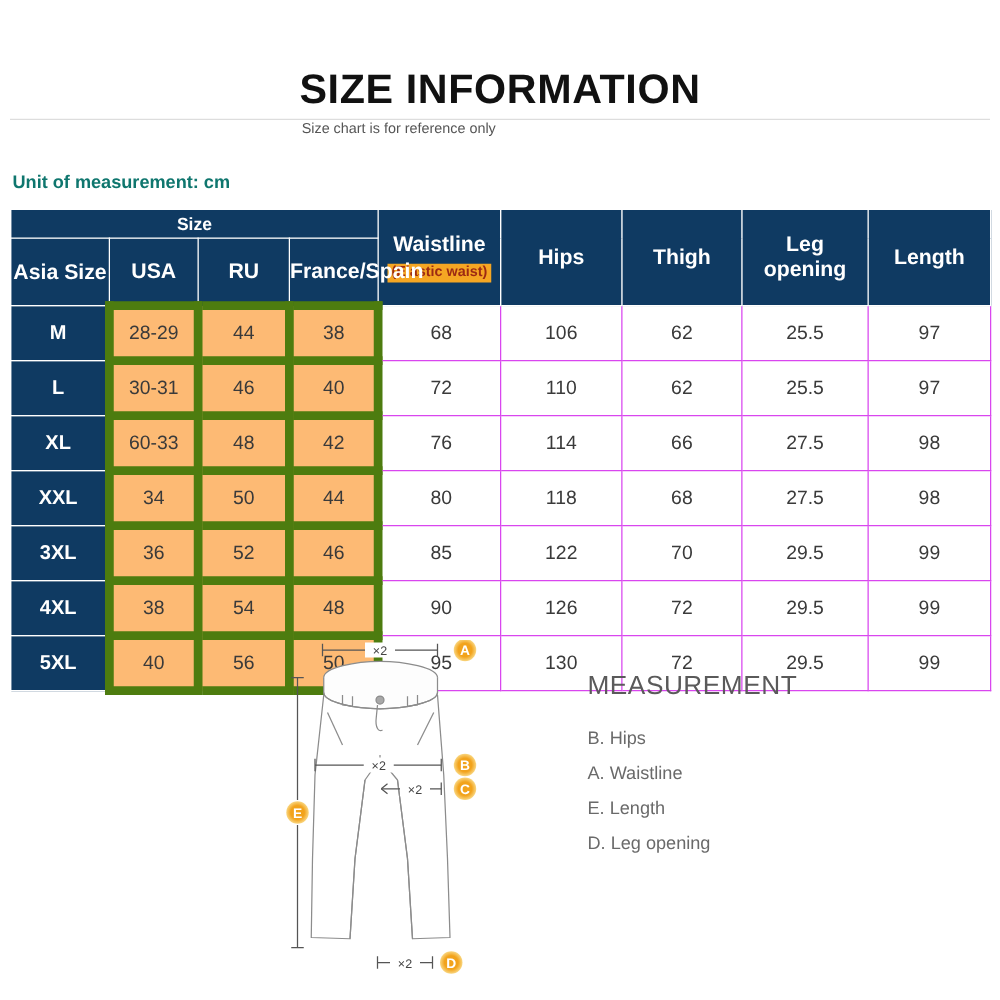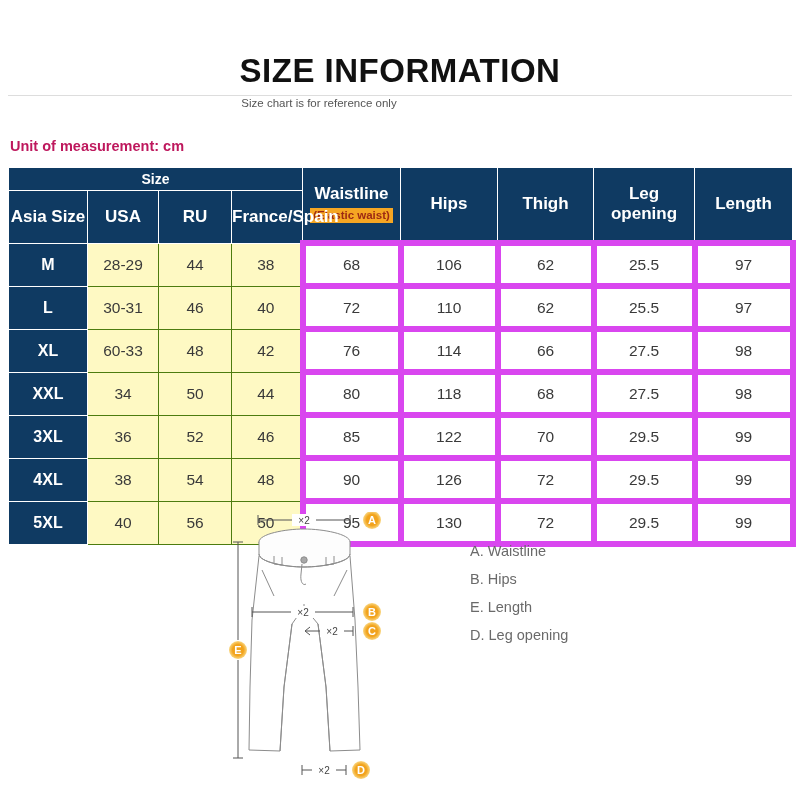--- a/index.html
+++ b/index.html
@@ -45,21 +45,21 @@
     text-align: center;
     font-size: 11.5px;
     color: #555555;
   }
   .unit-note {
     position: absolute;
     top: 138px;
     left: 10px;
     font-size: 14.5px;
     font-weight: 700;
-    color: #be185d;
+    color: #0f766e;
   }
 
   
   .size-table {
     position: absolute;
     top: 167px;
     left: 8px;
     width: 784px;
     border-collapse: collapse;
     table-layout: fixed;
@@ -111,33 +111,33 @@
   .cell-asia {
     background: #0f3a62;
     color: #ffffff;
     font-weight: 700;
     font-size: 16px;
     height: 37px;
     border: 1px solid #ffffff;
   }
   
   .cell-grey {
-    background: #fef9c3;
+    background: #fdba74;
     color: #3a3a3a;
     font-size: 15.5px;
     height: 37px;
-    border: 1px solid #4d7c0f;
+    border: 7px solid #4d7c0f;
   }
   
   .cell-white {
     background: #ffffff;
     color: #3a3a3a;
     font-size: 15.5px;
     height: 37px;
-    border: 6px solid #d946ef;
+    border: 1px solid #d946ef;
   }
 
   
   .diagram-wrap {
     position: absolute;
     top: 512px;
     left: 222px;
     width: 200px;
     height: 285px;
   }
@@ -369,17 +369,18 @@
       <text x="139" y="262" font-family="Liberation Sans, sans-serif" font-size="11" font-weight="bold" fill="#ffffff" text-anchor="middle">D</text>
     </g>
     <g>
       <circle cx="16" cy="138" r="9" fill="url(#badgeGrad)"></circle>
       <text x="16" y="142" font-family="Liberation Sans, sans-serif" font-size="11" font-weight="bold" fill="#ffffff" text-anchor="middle">E</text>
     </g>
   </svg>
 </div>
 
 <div class="measurement-block">
+  <div class="measurement-title">MEASUREMENT</div>
+  <div class="measurement-item">B. Hips</div>
   <div class="measurement-item">A. Waistline</div>
-  <div class="measurement-item">B. Hips</div>
   <div class="measurement-item">E. Length</div>
   <div class="measurement-item">D. Leg opening</div>
 </div>
 
 </body></html>

